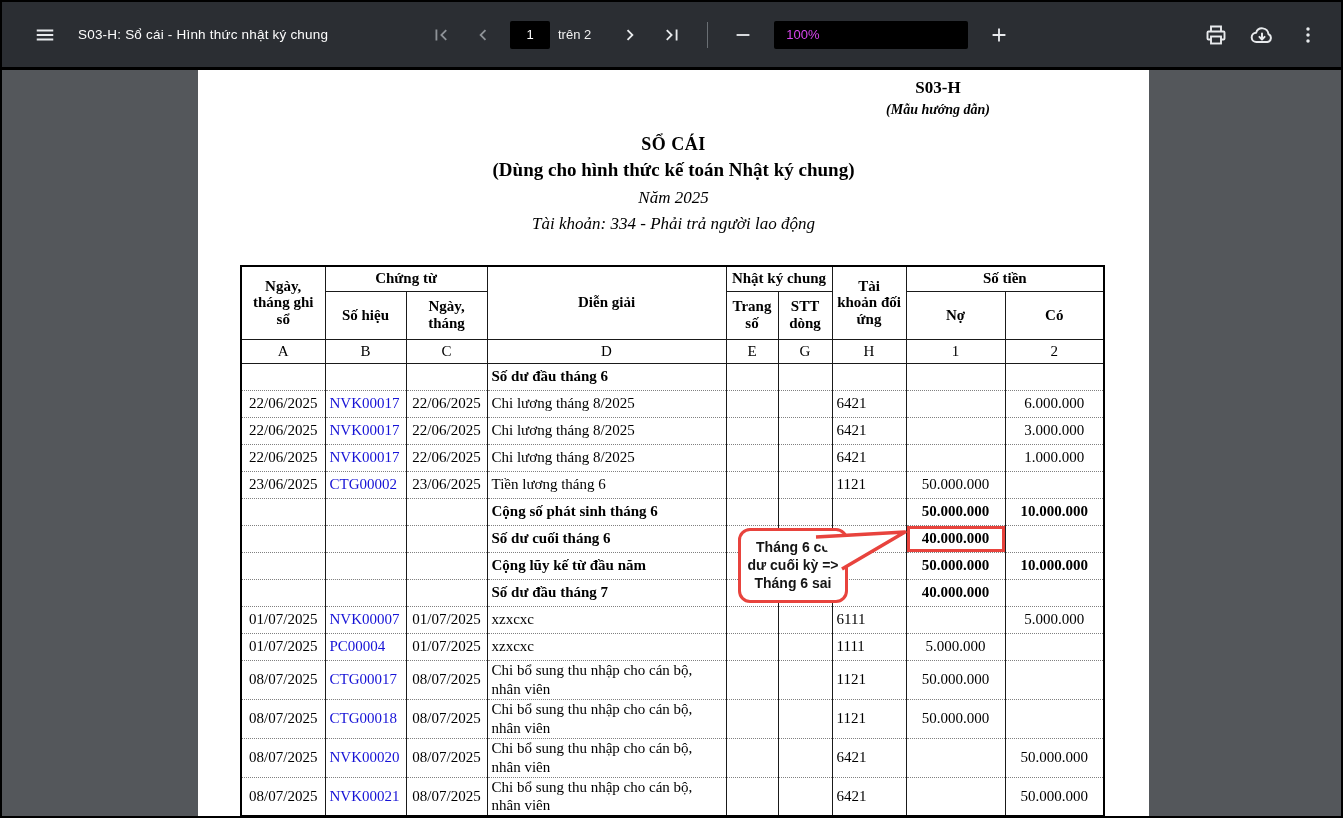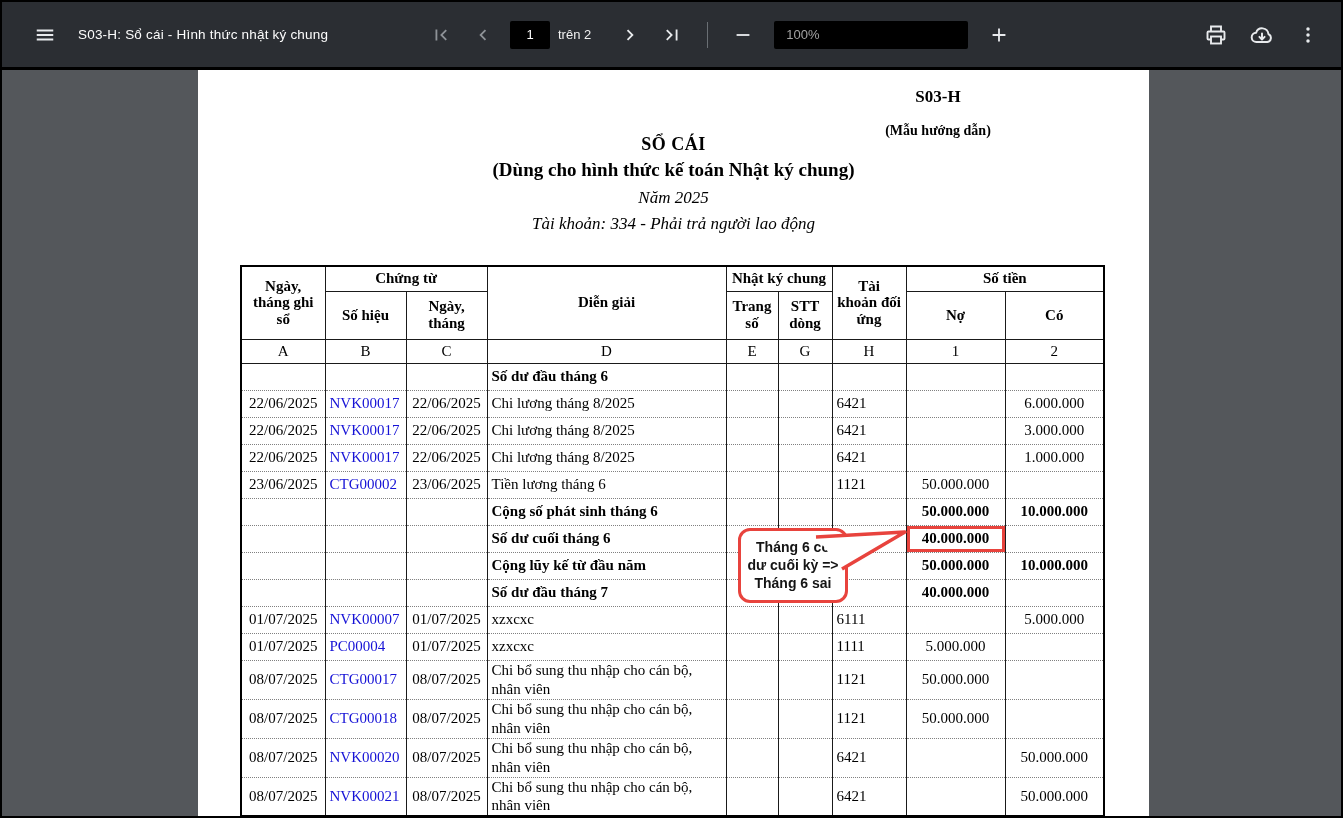--- a/index.html
+++ b/index.html
@@ -23,40 +23,40 @@
   .icon-btn svg { display:block; }
   .nav-group { position:absolute; left:420px; top:0; height:65px; display:flex; align-items:center; gap:4px; }
   .page-box {
     width:40px; height:28px; background:#000; color:#fff; border:none;
     text-align:center; font-size:13px; border-radius:2px; margin:0 4px;
     font-family:"Liberation Sans", sans-serif;
   }
   .pages-label { font-size:13px; color:#f1f1f1; margin-right:16px; white-space:nowrap; }
   .vdivider { width:1px; height:26px; background:#6a6f74; margin:0 12px; }
   .zoom-box {
-    width:194px; height:28px; background:#000; color:#a3a3a3; border:none;
+    width:194px; height:28px; background:#000; color:#d946ef; border:none;
     font-size:13px; padding-left:12px; border-radius:2px; margin:0 8px;
     font-family:"Liberation Sans", sans-serif;
   }
   .tb-right { position:absolute; right:14px; top:0; height:65px; display:flex; align-items:center; gap:8px; }
 
   
   .viewer {
     position:absolute; left:0; top:68px; right:0; bottom:0;
     background:#54575b; overflow:hidden;
   }
   .page {
     position:absolute; left:196px; top:0; width:951px; height:750px;
     background:#fff; color:#000;
     font-family:"Liberation Serif", serif;
   }
   .hdr-left { position:absolute; left:50px; top:15px; font-size:17px; line-height:23px; }
-  .hdr-right { position:absolute; left:650px; top:17px; width:180px; text-align:center; }
+  .hdr-right { position:absolute; left:650px; top:8px; width:180px; text-align:center; }
   .form-code { font-weight:bold; font-size:17px; }
-  .form-note { font-weight:bold; font-size:14px; margin-top:16px; }
+  .form-note { font-weight:bold; font-style:italic; font-size:14px; margin-top:4px; }
   .title-block { position:absolute; left:0; top:64px; width:100%; text-align:center; }
   .doc-title { font-size:18px; font-weight:bold; letter-spacing:.5px; }
   .doc-subtitle { font-size:19px; font-weight:bold; margin-top:4px; }
   .doc-year { font-size:17px; font-style:italic; margin-top:7px; }
   .doc-account { font-size:17px; font-style:italic; margin-top:6px; }
 
   
   table.ledger {
     position:absolute; left:42px; top:195px; width:863px;
     border-collapse:collapse; table-layout:fixed;

